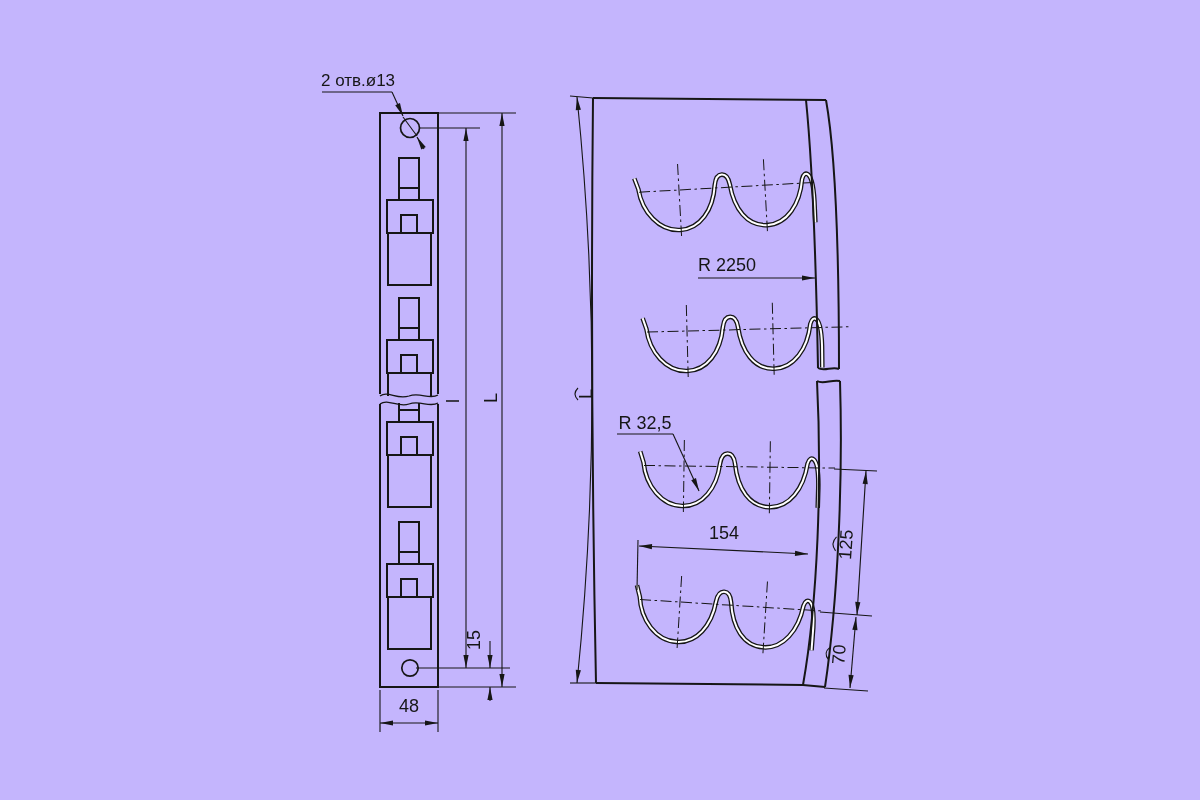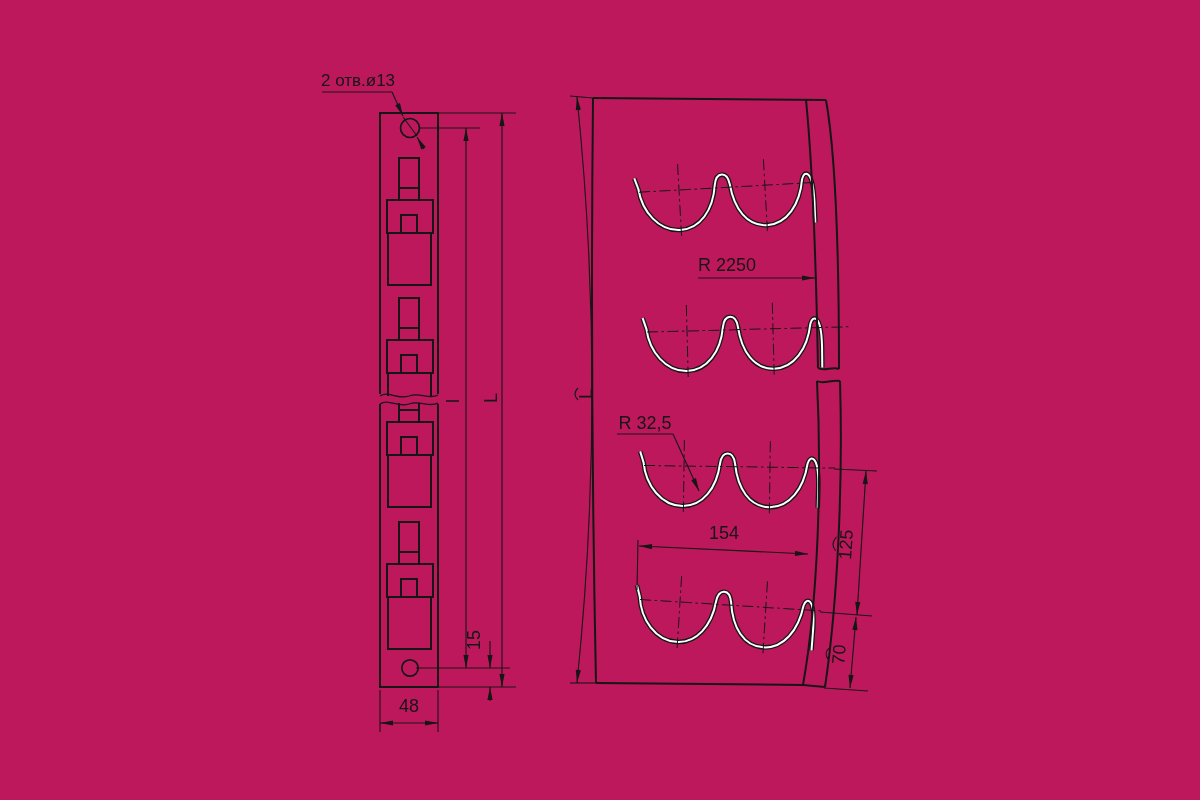--- a/index.html
+++ b/index.html
@@ -1,16 +1,16 @@
 <!DOCTYPE html>
 <html><head>
 <meta charset="utf-8">
 <style>
   html,body{margin:0;padding:0;background:#fff;}
-  .canvas{position:relative;width:1200px;height:800px;background:#be185d;overflow:hidden;
+  .canvas{position:relative;width:1200px;height:800px;background:#c4b5fd;overflow:hidden;
           font-family:"Liberation Sans", sans-serif;}
   svg{display:block;}
   .obj   {stroke:#161616;stroke-width:2;  fill:none;stroke-linejoin:miter;}
   .obj2  {stroke:#161616;stroke-width:1.7;fill:none;}
   .thin  {stroke:#161616;stroke-width:1.1;fill:none;}
   .brk   {stroke:#161616;stroke-width:1.3;fill:none;}
   .cl    {stroke:#161616;stroke-width:1;  fill:none;stroke-dasharray:11 3.5 2.5 3.5;}
   .sc-b  {stroke:#161616;stroke-width:4.6;fill:none;}
   .sc-w  {stroke:#ffffff;stroke-width:2.0;fill:none;}
   .lbl   {fill:#161616;font-size:18px;}

